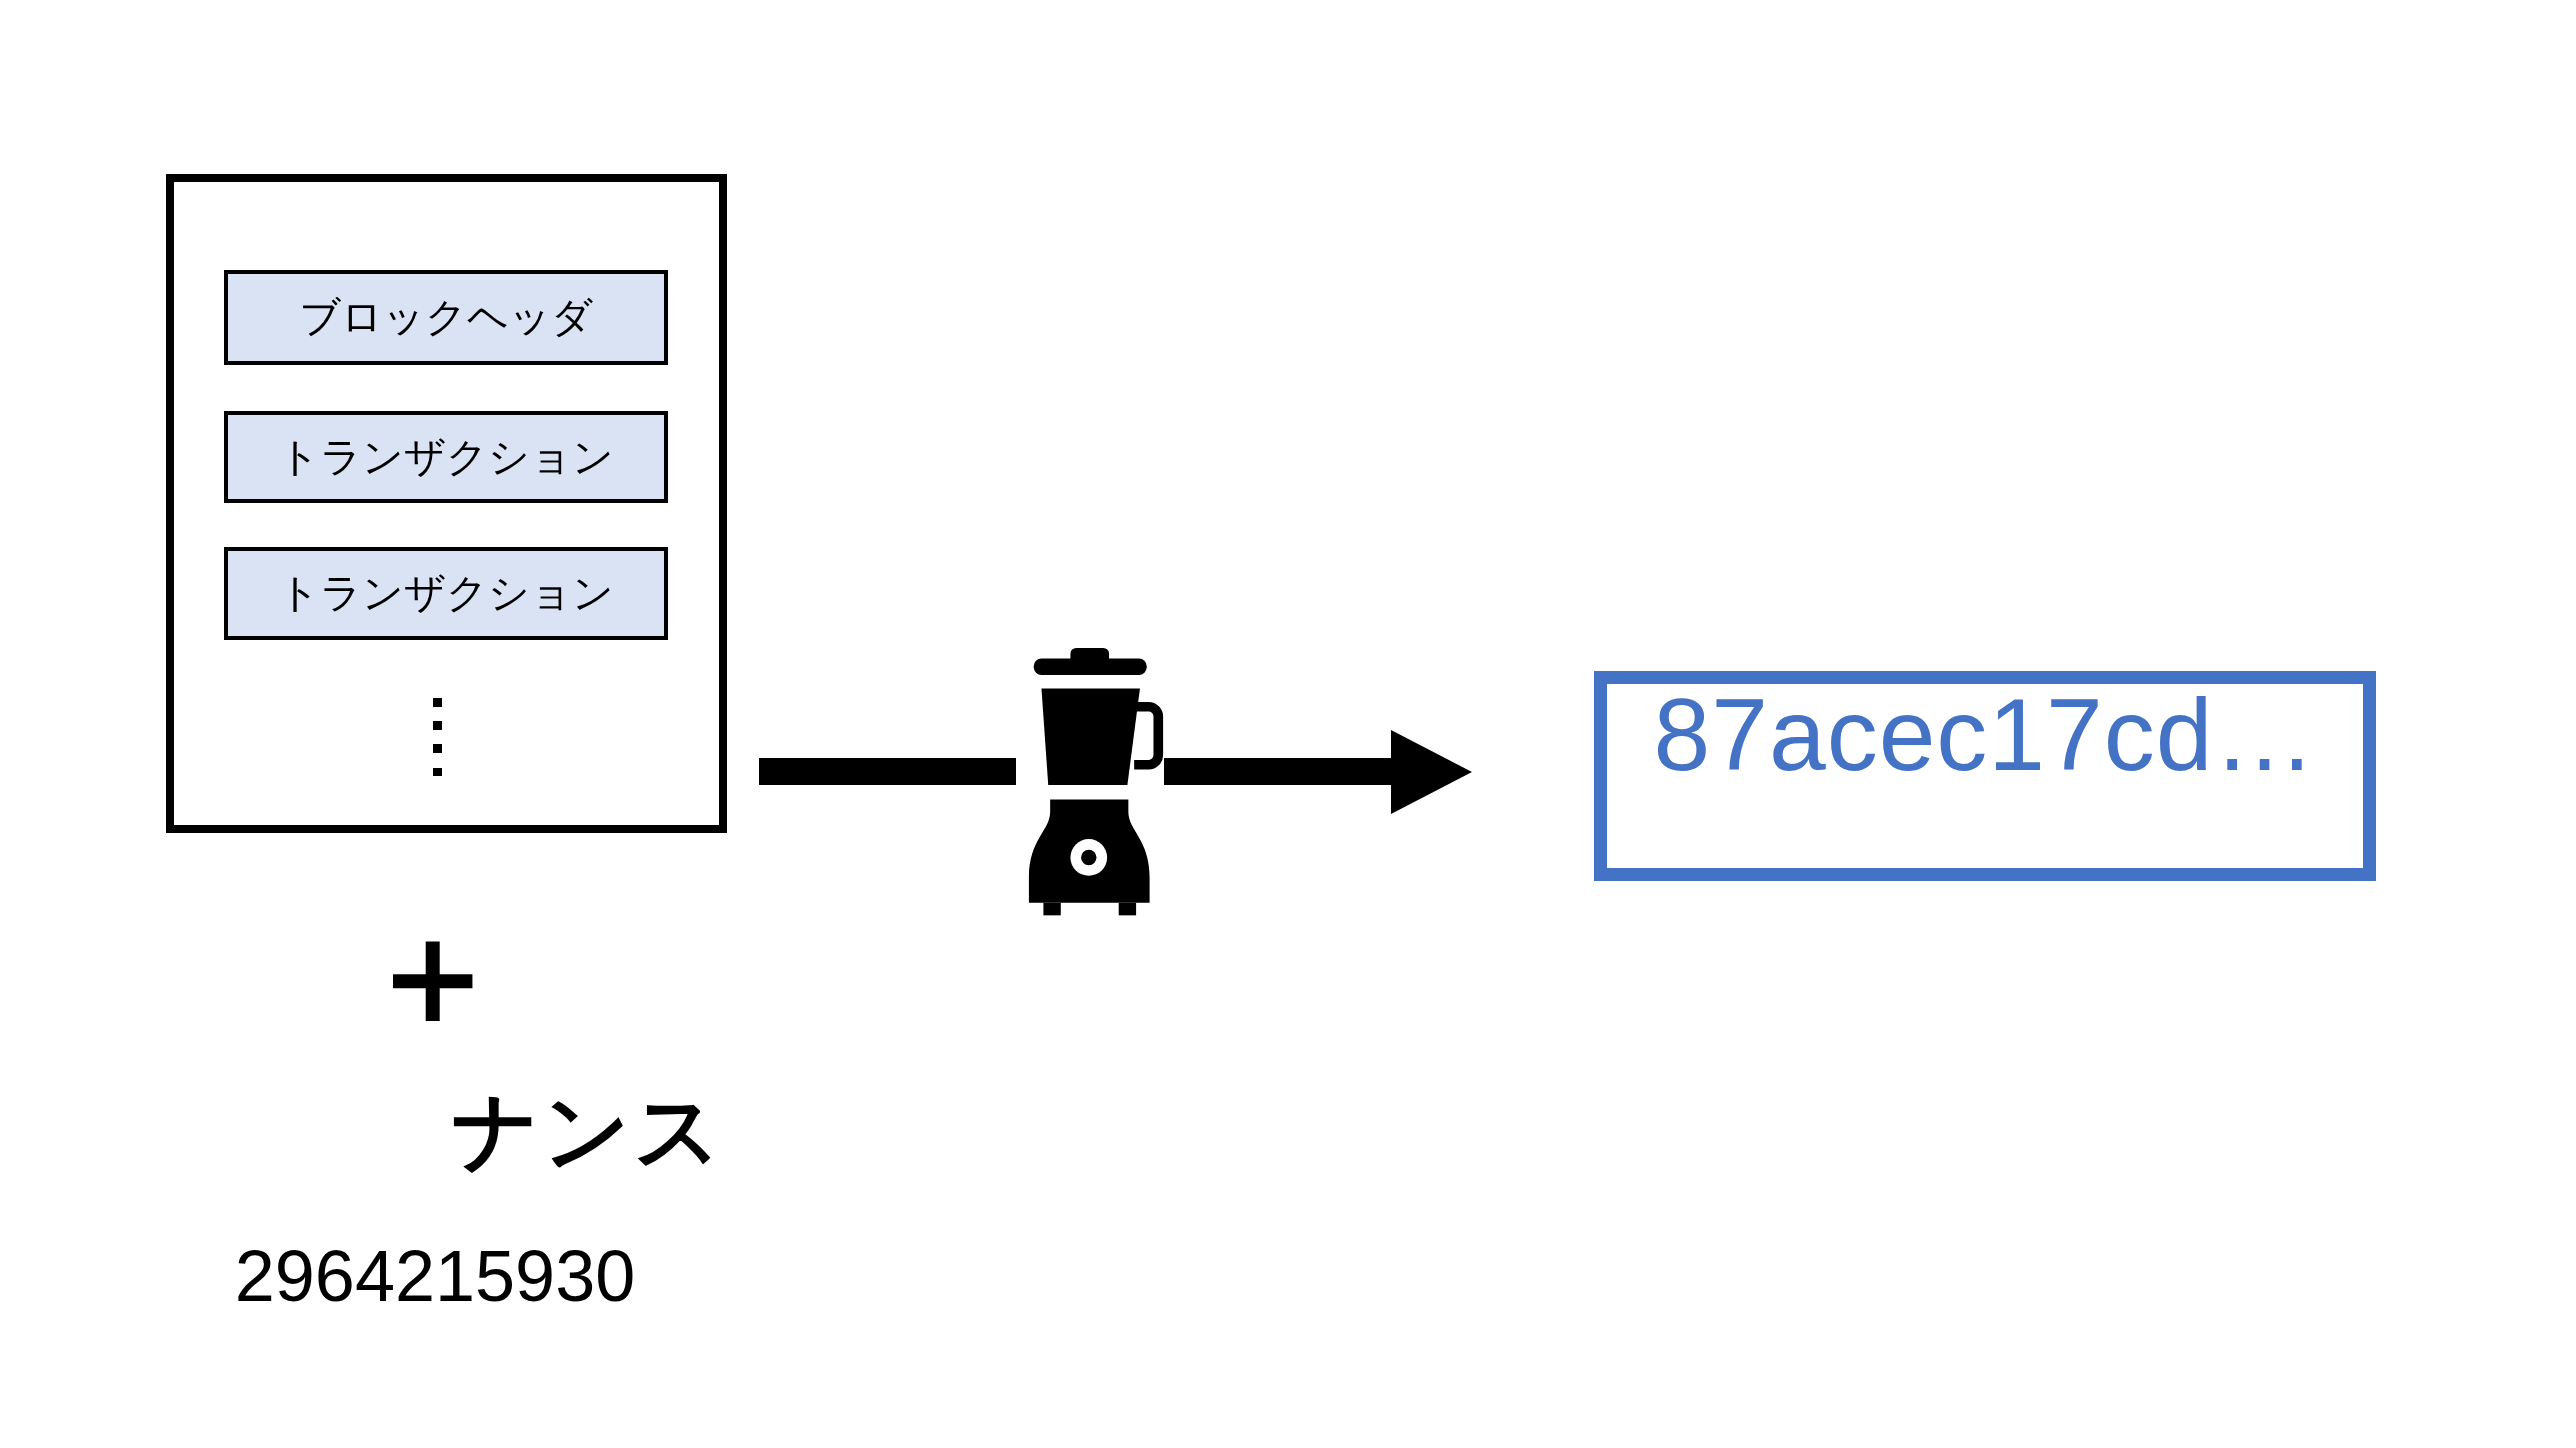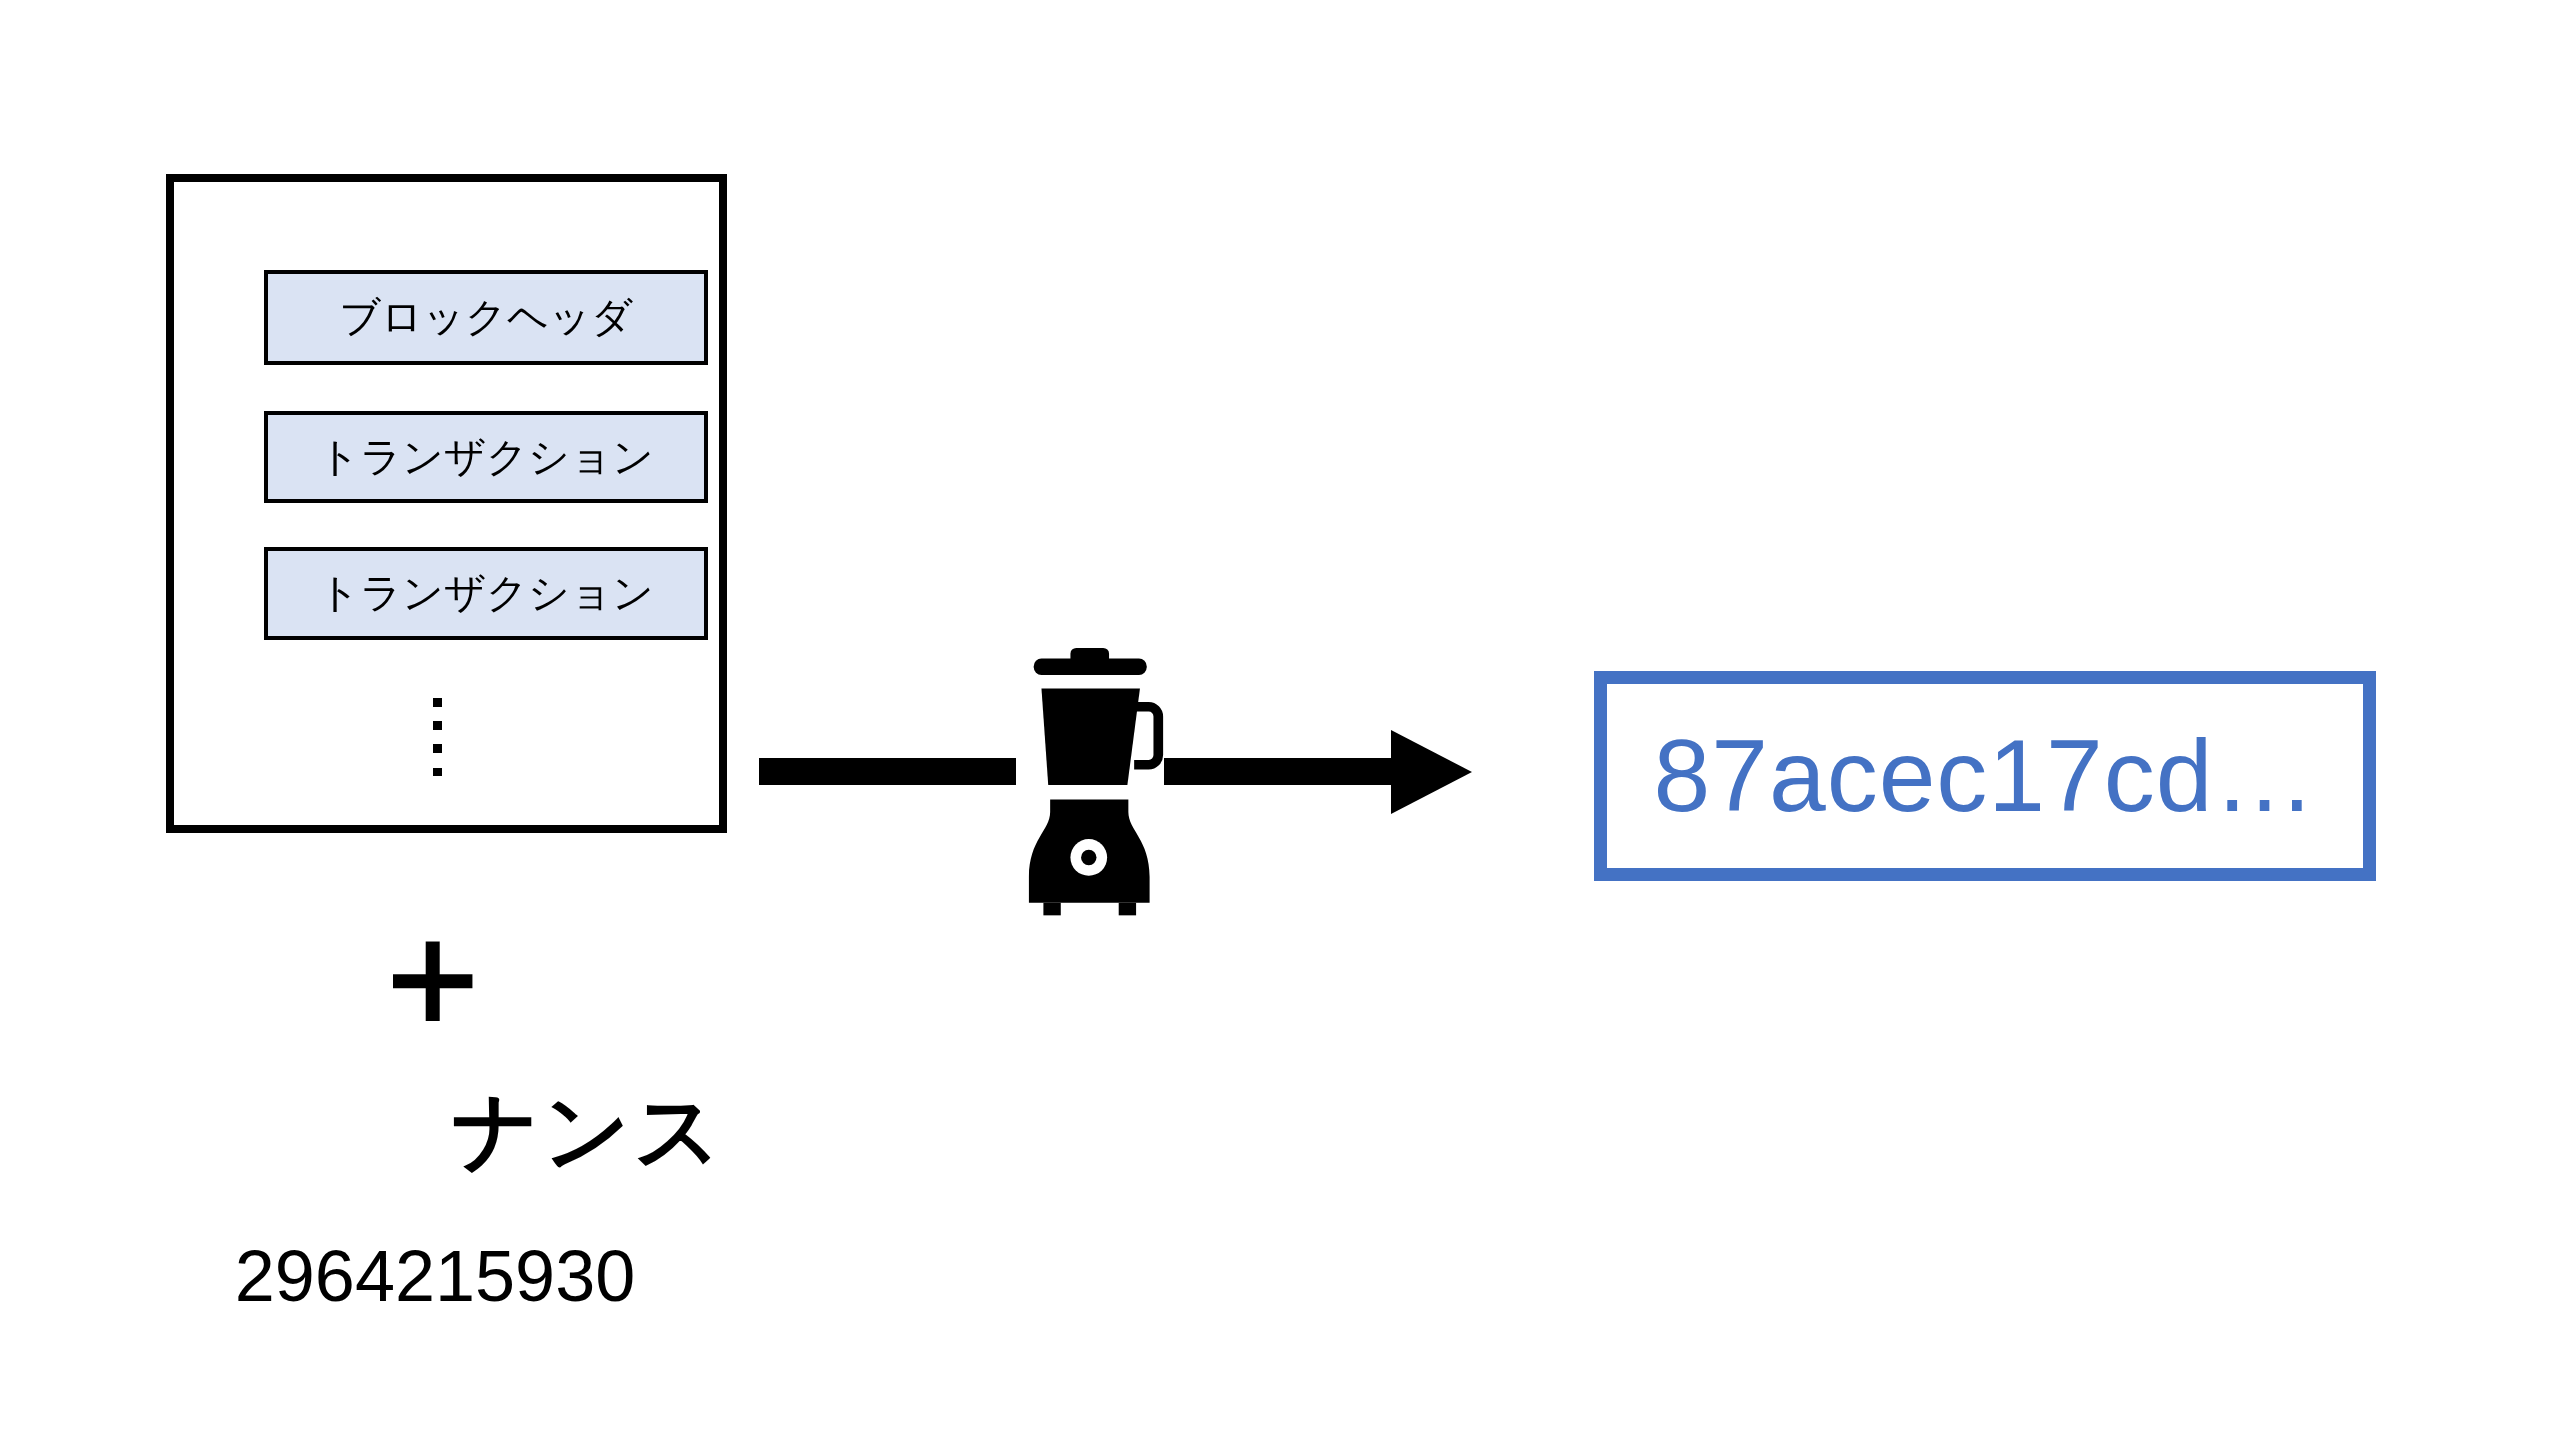--- a/index.html
+++ b/index.html
@@ -39,21 +39,20 @@
     width: 444px;
     box-sizing: border-box;
     background: #DAE3F3;
     border: 4.8px solid #000;
     display: flex;
     align-items: center;
     justify-content: center;
     font-size: 41px;
     font-weight: 500;
     white-space: nowrap;
-    margin-left: 40px;
   }
   .cell-header { top: 88px;  height: 95px; }
   .cell-tx1    { top: 229px; height: 92px; }
   .cell-tx2    { top: 365px; height: 93px; }
   .vdots {
     position: absolute;
     left: 259px;
     top: 516px;
     display: flex;
     flex-direction: column;
@@ -104,21 +103,20 @@
   .blender { left: 1019px; top: 645px; width: 155px; height: 280px; }
 
   
   .hash-box {
     left: 1594px; top: 671px;
     width: 782px; height: 210px;
     box-sizing: border-box;
     border: 13.5px solid #4472C4;
     background: #ffffff;
     display: flex;
-    align-items: center;
     justify-content: center;
   }
   .hash-text {
     color: #4472C4;
     font-size: 102px;
     line-height: 1;
     letter-spacing: 1px;
     white-space: nowrap;
   }
 </style>

